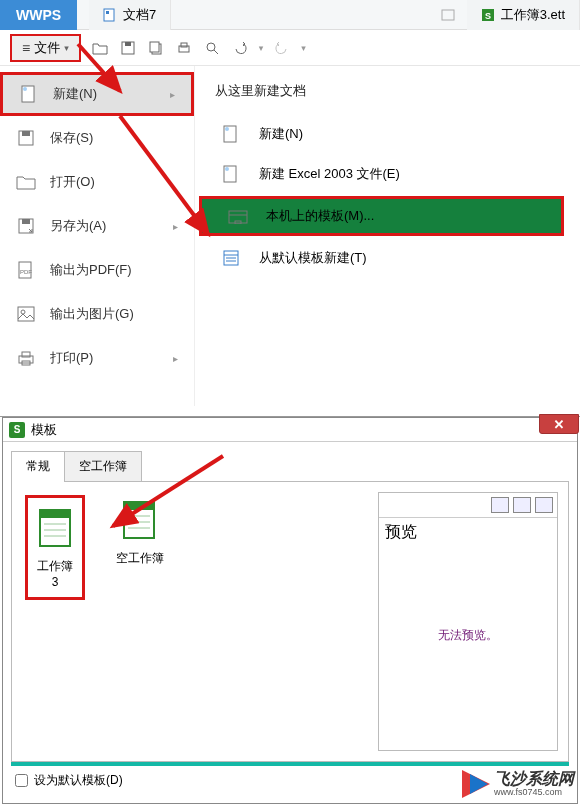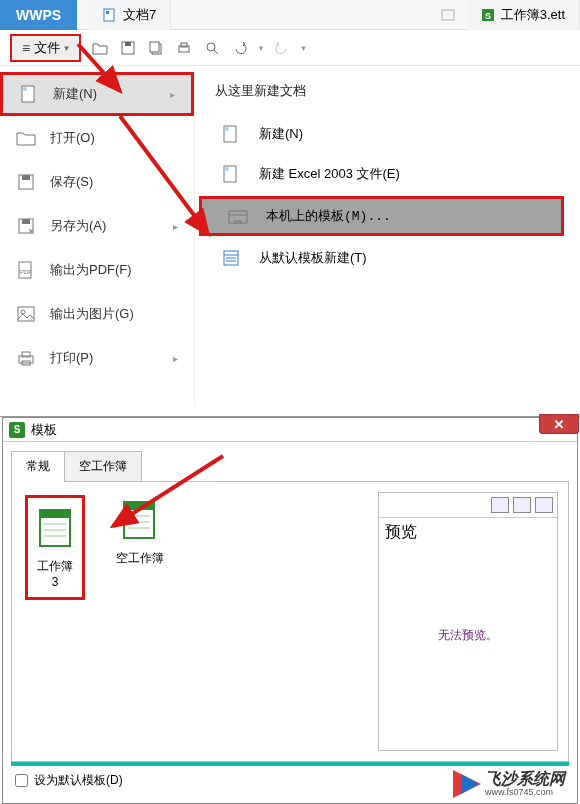--- a/index.html
+++ b/index.html
@@ -24,21 +24,21 @@
     .menu-wrap { display: flex; height: 340px; position: relative; }
     .left-col { width: 195px; border-right: 1px solid #eee; padding: 6px 0; }
     .right-col { flex: 1; padding: 12px 12px 0 0; }
     .menu-item { display: flex; align-items: center; height: 44px; padding: 0 16px; gap: 14px; cursor: pointer; color:#333;}
     .menu-item .mi-icon { width: 20px; height: 20px; display:inline-flex;align-items:center;justify-content:center;}
     .menu-item.selected { background: #e1e1e1; border: 3px solid #d91717; }
     .menu-item .arrow { margin-left: auto; color:#999; font-size:10px;}
     
     .right-title { padding: 4px 20px 14px; color:#222; font-weight: 500;}
     .right-item { display: flex; align-items: center; height: 40px; padding: 0 26px; gap: 18px; cursor:pointer;}
-    .right-item.boxed { border: 3px solid #d91717; background:#a3a3a3; margin: 2px 4px; font-family: Liberation Mono, monospace;}
+    .right-item.boxed { border: 3px solid #d91717; background:#15803d; margin: 2px 4px;}
     .ri-icon { width:20px;height:20px;display:inline-flex;align-items:center;justify-content:center;}
     
     
     .arrow-svg { position: absolute; pointer-events: none; }
     
     
     .dialog-area { position: absolute; left: 0; top: 416px; width: 580px; }
     .line-above { height:1px; background:#999; margin-bottom:0;}
     .dialog { border: 1px solid #888; margin: 0 2px; background:#fff; position:relative;}
     .dialog-title { height: 24px; background: #fff; display:flex; align-items:center; padding:0 6px; gap:6px; border-bottom:1px solid #ccc;}
@@ -58,21 +58,21 @@
     .view-btn { width:18px;height:16px;border:1px solid #888;background:#eef;}
     .preview-label { padding:4px 6px; font-size:16px;}
     .preview-empty { text-align:center; padding:80px 0; color:#701a75; font-size:12px;}
     .dialog-footer { display:flex; align-items:center; padding:6px 4px; border-top:4px solid #14b8a6;}
     .chk { display:flex;align-items:center;gap:6px;font-size:12px;}
     .chk input{width:13px;height:13px;}
     .footer-btns { margin-left:auto; display:flex; gap:6px;}
     .fbtn { border:1px solid #7aa8d8; background:linear-gradient(#fefefe,#e6eef8); padding:4px 12px; font-size:12px; min-width:64px;}
     
     
-    .watermark { position:absolute; right:15px; bottom:6px; display:flex; align-items:center; gap:4px; font-size:14px; color:#333;}
+    .watermark { position:absolute; right:6px; bottom:6px; display:flex; align-items:center; gap:4px; font-size:14px; color:#333;}
     .wm-logo { width:28px;height:28px; position:relative;}
     .wm-logo .tri1{position:absolute;inset:0;background:#e13a3a;clip-path:polygon(0 0,100% 50%,0 100%);}  
     .wm-logo .tri2{position:absolute;left:8px;top:4px;width:18px;height:20px;background:#1a73c9;clip-path:polygon(0 0,100% 50%,0 100%);}  
     .wm-text{line-height:1.1;}
     .wm-text .l1{font-weight:bold;font-style:italic;font-size:16px;}
     .wm-text .l2{font-size:9px;color:#555;}
     
     svg{display:block;}
   </style>
 </head>
@@ -167,34 +167,34 @@
           <svg width="18" height="20">
             <rect x="2" y="2" width="12" height="16" fill="#fff" stroke="#777"></rect>
             <circle cx="5" cy="5" r="2" fill="#6ab0ee" opacity=".6"></circle>
           </svg>
         </span>
       <span>新建(N)</span>
       <span class="arrow">▸</span>
     </div>
     <div class="menu-item">
       <span class="mi-icon">
-          <svg width="20" height="16">
-            <path d="M1 3h6l2 2h10v10H1z" fill="none" stroke="#777"></path>
-          </svg>
-        </span>
-      <span>打开(O)</span>
-    </div>
-    <div class="menu-item">
-      <span class="mi-icon">
           <svg width="18" height="18">
             <rect x="2" y="2" width="14" height="14" fill="none" stroke="#777"></rect>
             <rect x="5" y="2" width="8" height="5" fill="#777"></rect>
           </svg>
         </span>
       <span>保存(S)</span>
+    </div>
+    <div class="menu-item">
+      <span class="mi-icon">
+          <svg width="20" height="16">
+            <path d="M1 3h6l2 2h10v10H1z" fill="none" stroke="#777"></path>
+          </svg>
+        </span>
+      <span>打开(O)</span>
     </div>
     <div class="menu-item">
       <span class="mi-icon">
           <svg width="18" height="18">
             <rect x="2" y="2" width="14" height="14" fill="none" stroke="#777"></rect>
             <rect x="5" y="2" width="8" height="5" fill="#777"></rect>
             <path d="M12 12l3 3M15 12v3h-3" stroke="#777" fill="none"></path>
           </svg>
         </span>
       <span>另存为(A)</span>

